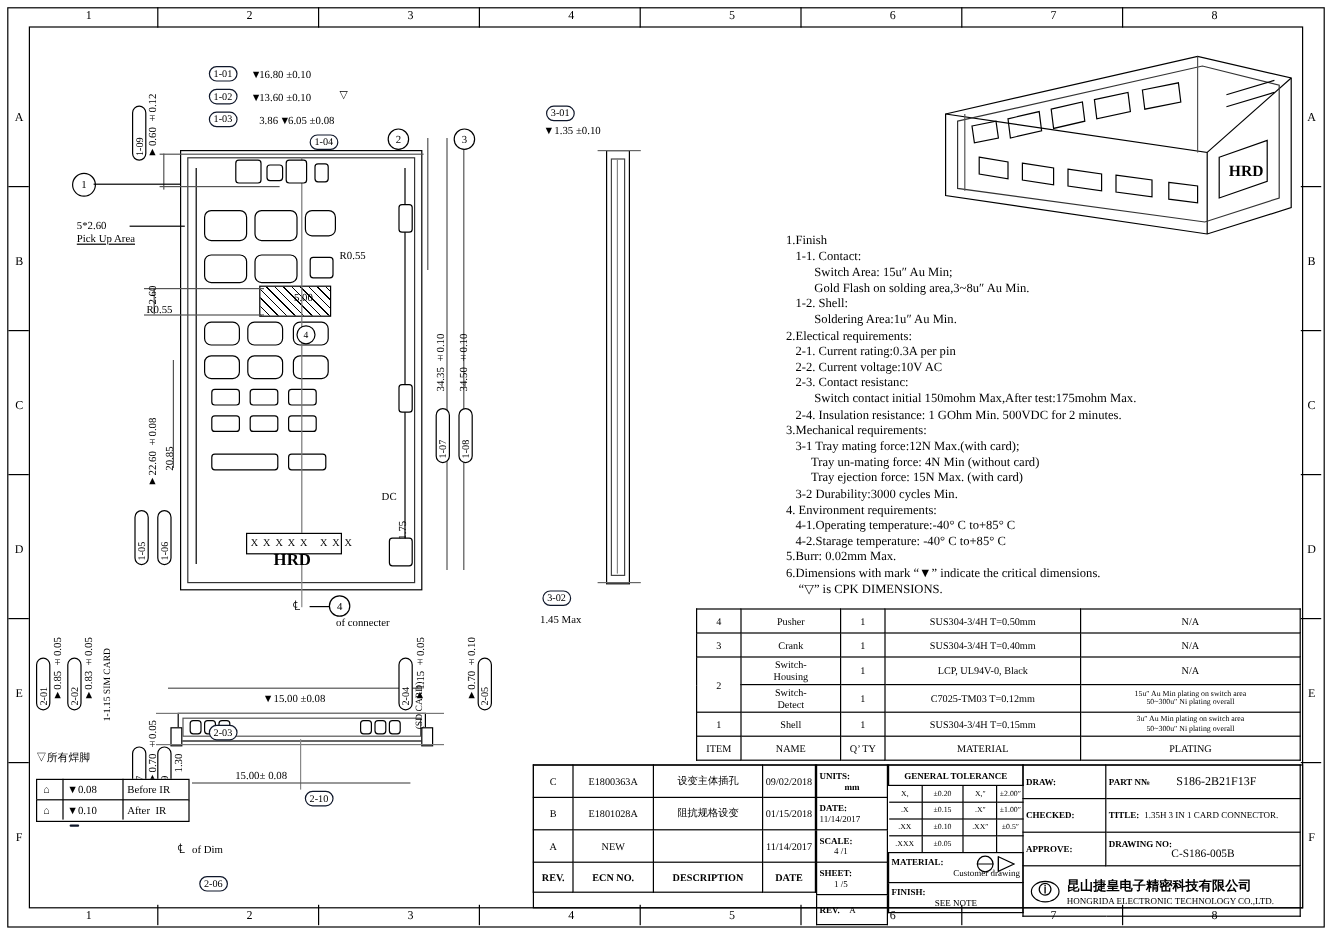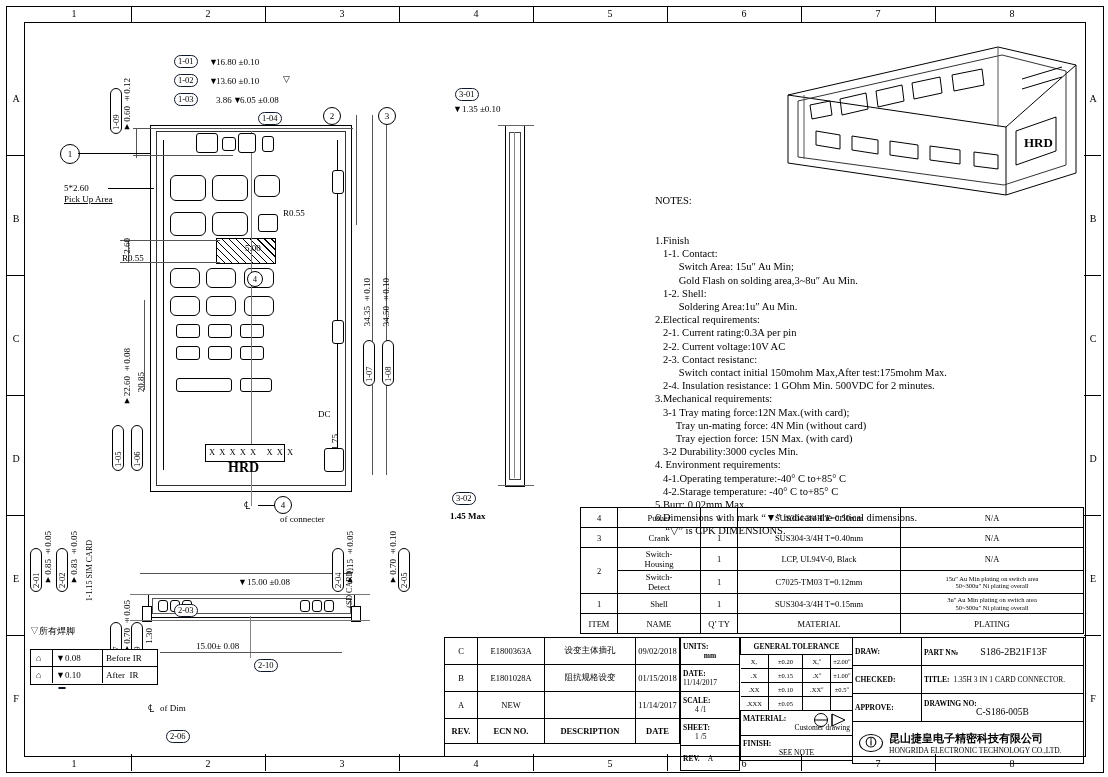--- a/index.html
+++ b/index.html
@@ -235,21 +235,21 @@
   <div>
     <div class="pv" style="left:505px;top:125px;width:18px;height:360px;"></div>
     <div class="pv" style="left:509px;top:132px;width:10px;height:346px;border-color:#444;"></div>
     <div class="ln v" style="left:514px;top:132px;height:346px;background:#888;"></div>
     <div class="ln h" style="left:498px;top:125px;width:36px;background:#666;"></div>
     <div class="ln h" style="left:498px;top:485px;width:36px;background:#666;"></div>
   </div>
   <div class="tag" style="left:455px;top:88px;"><span>3-01</span></div>
   <div class="t ser" style="left:453px;top:104px;">▼<span>1.35 ±0.10</span></div>
   <div class="tag" style="left:452px;top:492px;"><span>3-02</span></div>
-  <div class="t ser" style="left:450px;top:511px;font-weight:bold;">1.45 Max</div>
+  <div class="t ser" style="left:450px;top:511px;">1.45 Max</div>
 
   <div>
     <div class="pv" style="left:148px;top:594px;width:205px;height:22px;"></div>
     <div class="pv" style="left:152px;top:598px;width:197px;height:14px;border-color:#555;"></div>
     <div class="pill2" style="left:158px;top:600px;width:8px;height:10px;"></div>
     <div class="pill2" style="left:170px;top:600px;width:8px;height:10px;"></div>
     <div class="pill2" style="left:182px;top:600px;width:8px;height:10px;"></div>
     <div class="pill2" style="left:300px;top:600px;width:8px;height:10px;"></div>
     <div class="pill2" style="left:312px;top:600px;width:8px;height:10px;"></div>
     <div class="pill2" style="left:324px;top:600px;width:8px;height:10px;"></div>
@@ -263,21 +263,21 @@
   </div>
 
   <div class="tagv" style="left:30px;top:548px;height:36px;"><span>2-01</span></div>
   <div class="vtxt" style="left:43px;top:531px;">▼<span>0.85 ±0.05</span></div>
   <div class="tagv" style="left:56px;top:548px;height:36px;"><span>2-02</span></div>
   <div class="vtxt" style="left:69px;top:531px;">▼<span>0.83 ±0.05</span></div>
   <div class="vtxt" style="left:85px;top:540px;font-size:8px;">1-1.15
 SIM CARD</div>
 
   <div class="tag" style="left:174px;top:562px;margin-top:42px;"><span>2-03</span></div>
-  <div class="t ser" style="left:219px;top:577px;margin-left:19px;">▼<span>15.00 ±0.08</span></div>
+  <div class="t ser" style="left:219px;top:577px;">▼<span>15.00 ±0.08</span></div>
 
   <div class="tagv" style="left:332px;top:548px;height:36px;"><span>2-04</span></div>
   <div class="vtxt" style="left:345px;top:531px;">▼<span>1.15 ±0.05</span></div>
   <div class="vtxt" style="left:345px;top:568px;font-size:8px;">(SD CARD)</div>
   <div class="tagv" style="left:398px;top:548px;height:36px;"><span>2-05</span></div>
   <div class="vtxt" style="left:388px;top:531px;">▼<span>0.70 ±0.10</span></div>
 
   <div class="tagv" style="left:110px;top:622px;height:36px;"><span>2-07</span></div>
   <div class="vtxt" style="left:122px;top:600px;">▼<span>0.70 ±0.05</span></div>
   <div class="tagv" style="left:131px;top:622px;height:36px;"><span>2-09</span></div>
@@ -327,21 +327,20 @@
         <path d="M252,44 L292,32"></path>
         <path d="M252,54 L292,42"></path>
         <path d="M34,60 L34,124" stroke="#555"></path>
         <path d="M228,12 L228,92" stroke="#555"></path>
       </g>
       <text x="254" y="112" font-family="Liberation Serif, serif" font-size="13" font-weight="bold" fill="#000">HRD</text>
     </svg>
   </div>
 
   <div id="notes">
-    <div>NOTES:</div>
     <div style="white-space:pre;">1.Finish
    1-1. Contact:
          Switch Area: 15u″ Au Min;
          Gold Flash on solding area,3~8u″ Au Min.
    1-2. Shell:
          Soldering Area:1u″ Au Min.
 2.Electical requirements:
    2-1. Current rating:0.3A per pin
    2-2. Current voltage:10V AC
    2-3. Contact resistanc:

